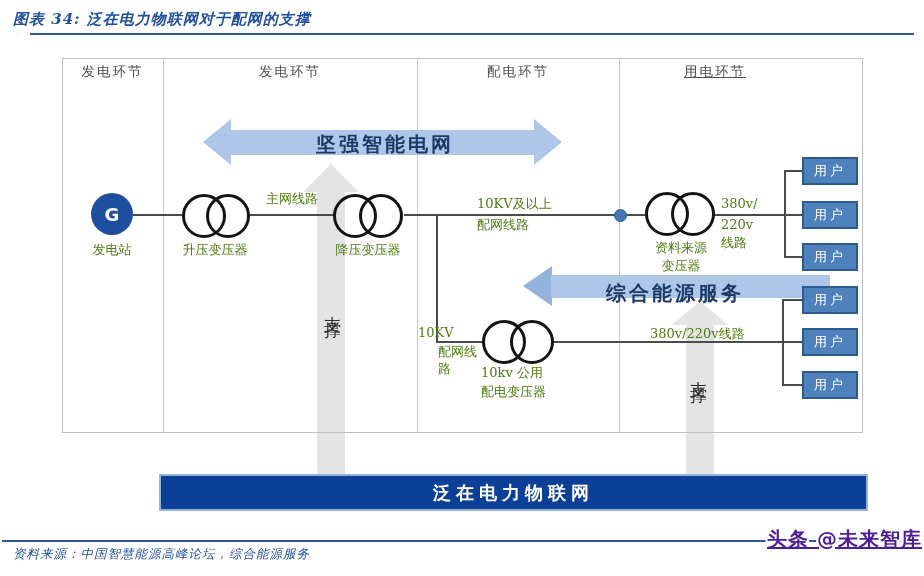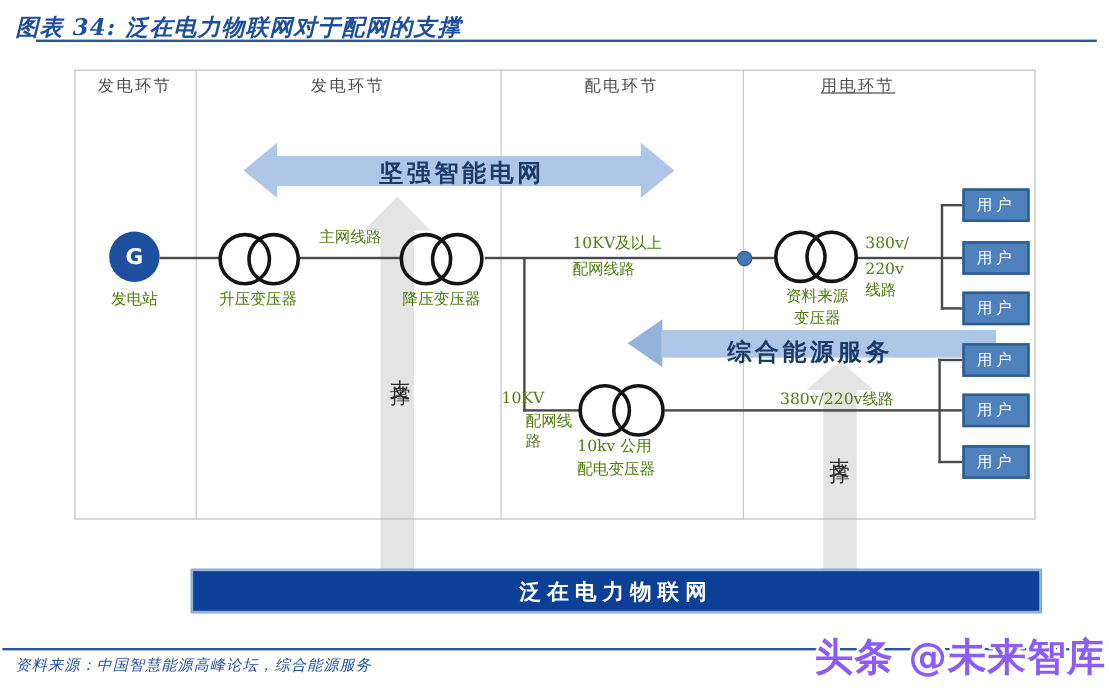--- a/index.html
+++ b/index.html
@@ -2,27 +2,27 @@
 <html><head>
 <meta charset="utf-8">
 <style>
   html,body{margin:0;padding:0;background:#fff;}
   #canvas{
     position:relative;width:924px;height:576px;background:#ffffff;
     font-family:"DejaVu Serif","Liberation Serif",serif;overflow:hidden;
   }
   .abs{position:absolute;}
   
-  .fig-title{left:13px;top:10px;font-size:19px;font-weight:bold;font-style:italic;color:#1F4E9C;letter-spacing:1px;z-index:6;}
+  .fig-title{left:13px;top:10px;font-size:15px;font-weight:bold;font-style:italic;color:#1F4E9C;letter-spacing:1px;z-index:6;}
   .title-rule{left:30px;top:33px;width:884px;height:2px;background:#2B579A;z-index:6;}
   .src-rule{left:2px;top:540px;width:916px;height:2px;background:#2B579A;z-index:6;}
   .fig-source{left:13px;top:546px;font-size:12.5px;font-style:italic;color:#1F4E9C;letter-spacing:1px;z-index:6;}
-  .watermark{right:2px;top:526px;font-size:32px;font-weight:bold;color:#8b5cf6;z-index:10;
+  .watermark{right:2px;top:526px;font-size:20px;font-weight:bold;color:#4c1d95;z-index:10;
     font-family:"DejaVu Sans","Liberation Sans",sans-serif;letter-spacing:1px;
-    text-shadow:-2px 0 #fff,2px 0 #fff,0 -2px #fff,0 2px #fff,-2px -2px #fff,2px 2px #fff,2px -2px #fff,-2px 2px #fff;}
+    text-shadow:-2px 0 #fff,2px 0 #fff,0 -2px #fff,0 2px #fff,-2px -2px #fff,2px 2px #fff,2px -2px #fff,-2px 2px #fff;text-decoration:underline;}
   
   .grid-frame{left:62px;top:58px;width:801px;height:375px;border:1px solid #BFBFBF;box-sizing:border-box;z-index:2;}
   .col-line{top:58px;width:1px;height:375px;background:#C9C9C9;z-index:2;}
   .col-head{top:63px;font-size:13.5px;color:#4d4d4d;text-align:center;letter-spacing:2px;z-index:3;}
   
   .g-shaft{background:#E4E4E4;z-index:1;}
   .g-head{width:0;height:0;border-left:28px solid transparent;border-right:28px solid transparent;z-index:1;}
   .vtext{writing-mode:vertical-rl;text-orientation:upright;font-size:17px;color:#2b2b2b;letter-spacing:5px;z-index:5;}
   
   .b-body{background:#AEC6E8;z-index:3;}

